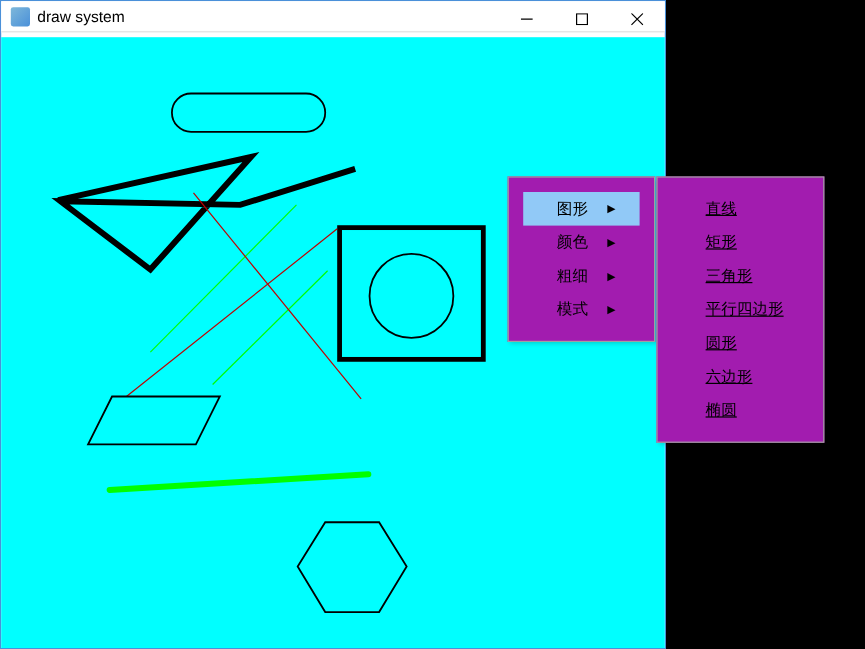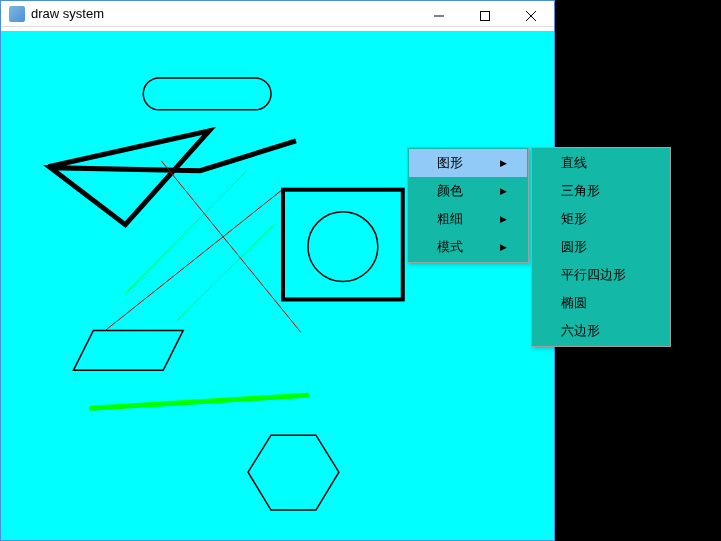--- a/index.html
+++ b/index.html
@@ -5,26 +5,26 @@
     * { margin: 0; padding: 0; box-sizing: border-box; font-family: "Segoe UI", Tahoma, sans-serif; }
     body { width: 721px; height: 541px; background: #000; position: relative; overflow: hidden; }
     .window { position: absolute; top: 0; left: 0; width: 555px; height: 541px; background: #fff; border: 1px solid #4a90d9; }
     .titlebar { height: 26px; background: #fff; display: flex; align-items: center; padding: 0 0 0 8px; border-bottom: 1px solid #e0e0e0; }
     .title-icon { width: 16px; height: 16px; margin-right: 6px; background: linear-gradient(135deg,#7eb8da,#4a90d9); border-radius: 2px; }
     .title-text { font-size: 13px; color: #000; flex: 1; }
     .win-controls { display: flex; height: 100%; }
     .win-btn { width: 46px; height: 29px; display: flex; align-items: center; justify-content: center; font-family: "Segoe MDL2 Assets", sans-serif; font-size: 10px; cursor: pointer; }
     .canvas-area { position: absolute; top: 30px; left: 0; right: 0; bottom: 0; background: #00ffff; }
     .canvas-svg { width: 100%; height: 100%; display: block; }
-    .context-menu { position: absolute; background: #14b8a6; border: 1px solid #a0a0a0; box-shadow: 2px 2px 4px rgba(0,0,0,0.2); padding: 1px; font-size: 13px; min-width: 122px; }
+    .context-menu { position: absolute; background: #a21caf; border: 1px solid #a0a0a0; box-shadow: 2px 2px 4px rgba(0,0,0,0.2); padding: 12px; font-size: 13px; min-width: 122px; margin-left: 16px; }
     .menu-item { padding: 5px 20px 5px 28px; display: flex; align-items: center; justify-content: space-between; cursor: pointer; color: #000; white-space: nowrap; }
     .menu-item.highlighted { background: #91c9f7; }
     .arrow { font-size: 9px; margin-left: 16px; color: #000; }
     .menu1 { top: 147px; left: 407px; }
-    .submenu { top: 147px; left: 531px; min-width: 140px; }
+    .submenu { top: 147px; left: 531px; min-width: 140px; text-decoration: underline; }
   </style>
 </head>
 <body>
 
 <div class="window">
   <div class="titlebar">
     <div class="title-icon"></div>
     <div class="title-text">draw system</div>
     <div class="win-controls">
       <div class="win-btn">
@@ -78,30 +78,30 @@
     <div class="menu-item">
       <span>模式</span>
       <span class="arrow">▶</span>
     </div>
   </div>
 <div class="context-menu submenu" id="menu-sub">
     <div class="menu-item">
       <span>直线</span>
     </div>
     <div class="menu-item">
+      <span>矩形</span>
+    </div>
+    <div class="menu-item">
       <span>三角形</span>
     </div>
     <div class="menu-item">
-      <span>矩形</span>
+      <span>平行四边形</span>
     </div>
     <div class="menu-item">
       <span>圆形</span>
     </div>
     <div class="menu-item">
-      <span>平行四边形</span>
+      <span>六边形</span>
     </div>
     <div class="menu-item">
       <span>椭圆</span>
     </div>
-    <div class="menu-item">
-      <span>六边形</span>
-    </div>
   </div>
 
 </body></html>

